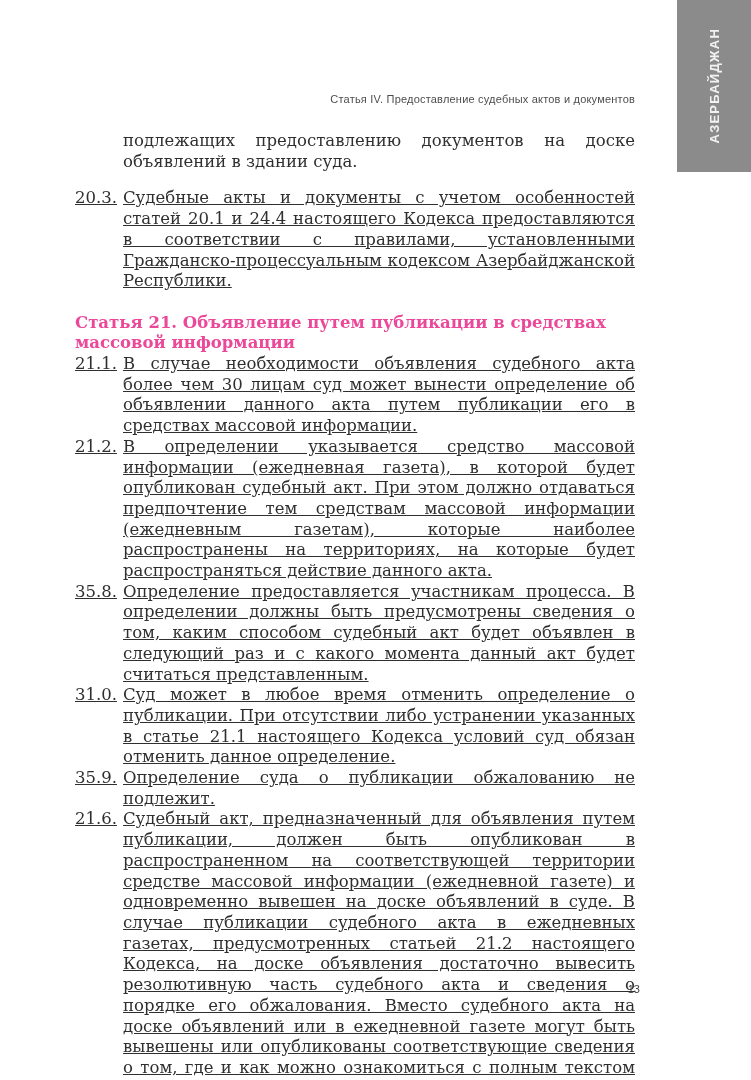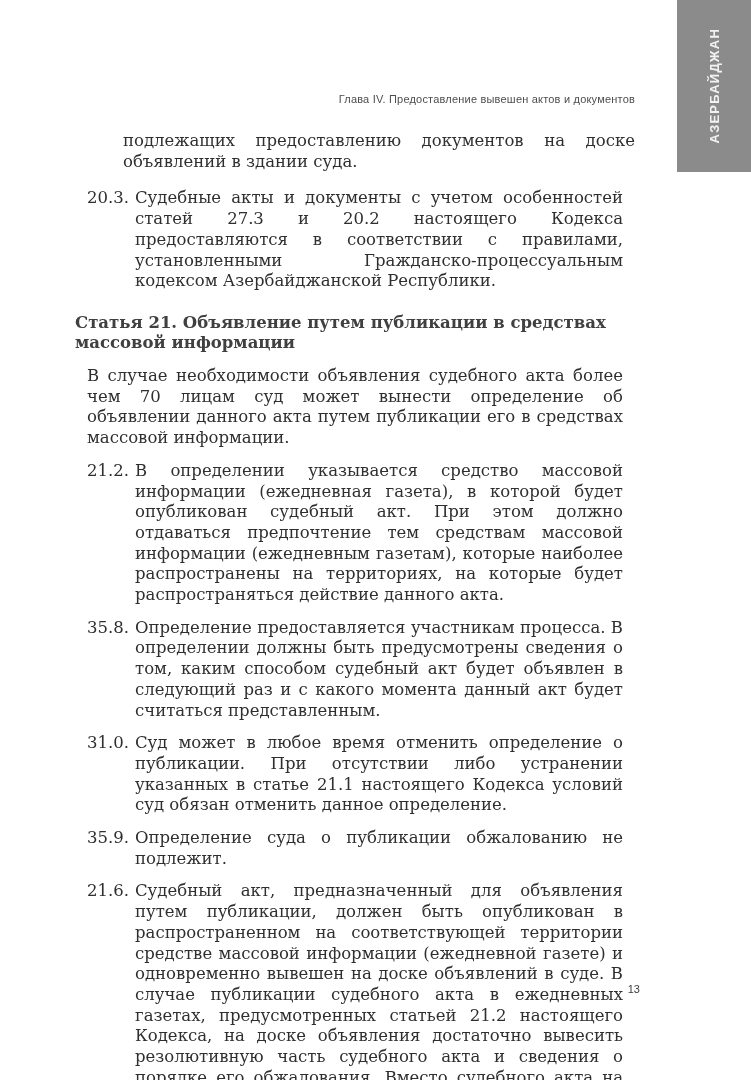--- a/index.html
+++ b/index.html
@@ -58,71 +58,73 @@
     font-size: 16.5px;
     line-height: 20.7px;
     color: #2f2f2f;
   }
   .cont-paragraph {
     margin: 0 0 16px 48px;
     text-align: justify;
   }
   .item {
     display: flex;
-    margin: 12px;
+    margin: 0;
+    text-decoration: underline;
   }
   .item .num {
     flex: 0 0 48px;
     text-align: left;
   }
   .item .txt {
     flex: 1 1 auto;
     text-align: justify;
   }
   .article-heading {
     margin: 20.7px 0 0 0;
     font-size: 16.5px;
     line-height: 20.7px;
     font-weight: bold;
-    color: #404040;
+    color: #ec4899;
     text-align: left;
   }
   .page-number {
     position: absolute;
     top: 983px;
     right: 111px;
     font-family: "Liberation Sans", sans-serif;
     font-size: 11px;
     color: #3c3c3c;
   }
 </style>
 </head>
 <body>
 
 <div class="page">
 
   <div class="side-tab">
     <span class="side-tab-label">АЗЕРБАЙДЖАН</span>
   </div>
 
-  <div class="running-header">Глава IV. Предоставление вывешен актов и документов</div>
+  <div class="running-header">Статья IV. Предоставление судебных актов и документов</div>
 
   <div class="content">
 
     <p class="cont-paragraph">подлежащих предоставлению документов на доске объявлений в здании суда.</p>
 
     <div class="item">
       <span class="num">20.3.</span>
-      <span class="txt">Судебные акты и документы с учетом особенностей статей 27.3 и 20.2 настоящего Кодекса предоставляются в соответствии с правилами, установленными Гражданско-процессуальным кодексом Азербайджанской Республики.</span>
+      <span class="txt">Судебные акты и документы с учетом особенностей статей 20.1 и 24.4 настоящего Кодекса предоставляются в соответствии с правилами, установленными Гражданско-процессуальным кодексом Азербайджанской Республики.</span>
     </div>
 
     <h2 class="article-heading">Статья 21. Объявление путем публикации в средствах массовой информации</h2>
 
     <div class="item">
-      <span class="txt">В случае необходимости объявления судебного акта более чем 70 лицам суд может вынести определение об объявлении данного акта путем публикации его в средствах массовой информации.</span>
+      <span class="num">21.1.</span>
+      <span class="txt">В случае необходимости объявления судебного акта более чем 30 лицам суд может вынести определение об объявлении данного акта путем публикации его в средствах массовой информации.</span>
     </div>
 
     <div class="item">
       <span class="num">21.2.</span>
       <span class="txt">В определении указывается средство массовой информации (ежедневная газета), в которой будет опубликован судебный акт. При этом должно отдаваться предпочтение тем средствам массовой информации (ежедневным газетам), которые наиболее распространены на территориях, на которые будет распространяться действие данного акта.</span>
     </div>
 
     <div class="item">
       <span class="num">35.8.</span>
       <span class="txt">Определение предоставляется участникам процесса. В определении должны быть предусмотрены сведения о том, каким способом судебный акт будет объявлен в следующий раз и с какого момента данный акт будет считаться представленным.</span>

